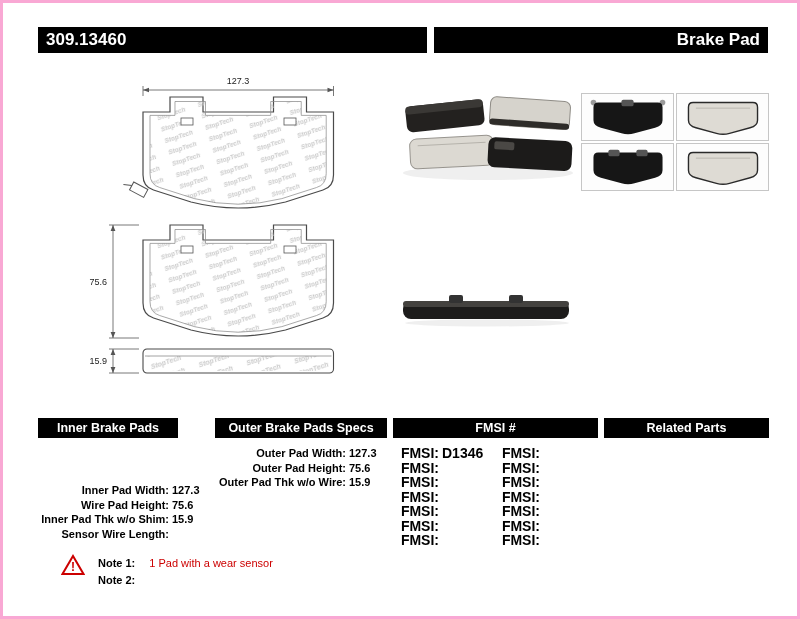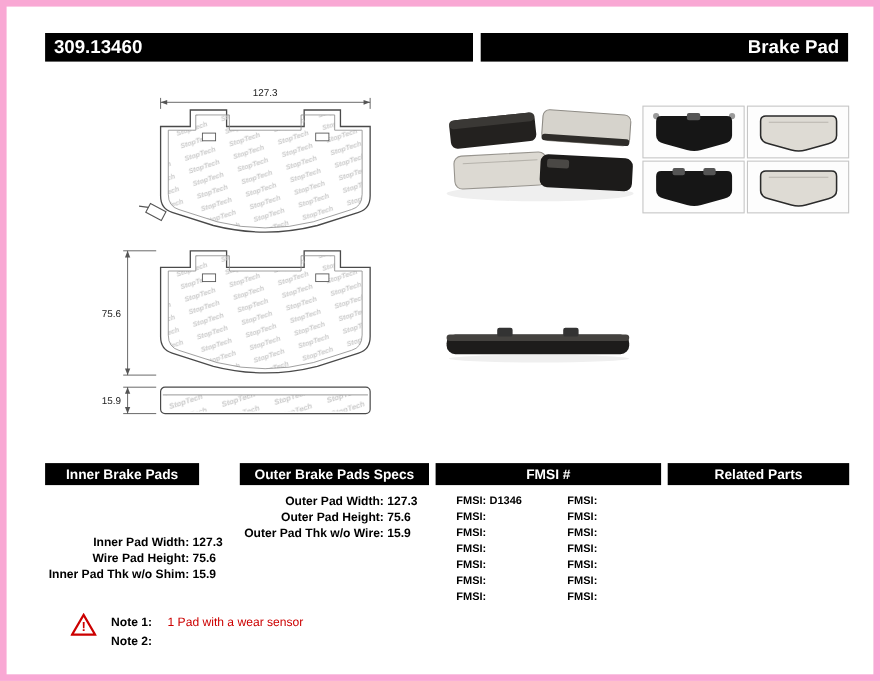--- a/index.html
+++ b/index.html
@@ -1,16 +1,16 @@
 <!DOCTYPE html>
 <html><head>
 <meta charset="utf-8">
 <style>
   html,body{margin:0;padding:0;background:#fff;font-family:"Liberation Sans",sans-serif;}
-  .page{position:relative;width:800px;height:619px;background:#fff;border:6px solid #f9a8d4;box-sizing:border-box;overflow:hidden;}
+  .page{position:relative;width:800px;height:619px;background:#fff;border:3px solid #f9a8d4;box-sizing:border-box;overflow:hidden;}
 
   .bar{position:absolute;top:24px;height:26px;background:#000;color:#fff;font-weight:bold;
        font-size:17px;line-height:26px;box-sizing:border-box;}
   .bar-left{left:35px;width:389px;padding-left:8px;text-align:left;}
   .bar-right{left:431px;width:334px;padding-right:8px;text-align:right;}
 
   .drawing{position:absolute;left:70px;top:70px;width:320px;height:320px;}
   .photo-cluster{position:absolute;left:395px;top:88px;width:180px;height:92px;}
   .photo-grid{position:absolute;left:578px;top:90px;width:188px;height:98px;
               display:grid;grid-template-columns:1fr 1fr;grid-template-rows:1fr 1fr;gap:2px;}
@@ -26,21 +26,21 @@
 
   .spec-rows{position:absolute;top:443px;font-size:11px;font-weight:bold;color:#000;}
   .rows-inner{left:35px;width:170px;margin-top:37px;}
   .rows-outer{left:212px;width:170px;}
   .spec-row{display:flex;line-height:14.5px;}
   .spec-row .lbl{flex:1;text-align:right;}
   .spec-row .val{width:36px;text-align:left;padding-left:3px;}
 
   .fmsi-wrap{position:absolute;left:392px;top:443px;width:202px;display:flex;}
   .fmsi-col{width:101px;}
-  .fmsi-row{display:flex;line-height:14.5px;font-size:10px;font-weight:bold;}
+  .fmsi-row{display:flex;line-height:14.5px;font-size:14px;font-weight:bold;}
   .fmsi-row .lbl{width:44px;text-align:right;}
   .fmsi-row .val{padding-left:3px;}
 
   .rows-related{position:absolute;left:603px;top:443px;width:160px;font-size:11px;font-weight:bold;}
 
   .warn-icon{position:absolute;left:58px;top:551px;width:24px;height:22px;}
   .note-line{position:absolute;left:95px;font-size:11px;white-space:nowrap;}
   .note-line1{top:554px;}
   .note-line2{top:571px;}
   .note-lbl{font-weight:bold;color:#000;margin-right:14px;}
@@ -180,20 +180,24 @@
         <span class="val">127.3</span>
       </div>
     <div class="spec-row">
         <span class="lbl">Wire Pad Height:</span>
         <span class="val">75.6</span>
       </div>
     <div class="spec-row">
         <span class="lbl">Inner Pad Thk w/o Shim:</span>
         <span class="val">15.9</span>
       </div>
+    <div class="spec-row">
+        <span class="lbl">Sensor Wire Length:</span>
+        <span class="val"></span>
+      </div>
   </div>
 
   <div class="spec-rows rows-outer">
     <div class="spec-row">
         <span class="lbl">Outer Pad Width:</span>
         <span class="val">127.3</span>
       </div>
     <div class="spec-row">
         <span class="lbl">Outer Pad Height:</span>
         <span class="val">75.6</span>

